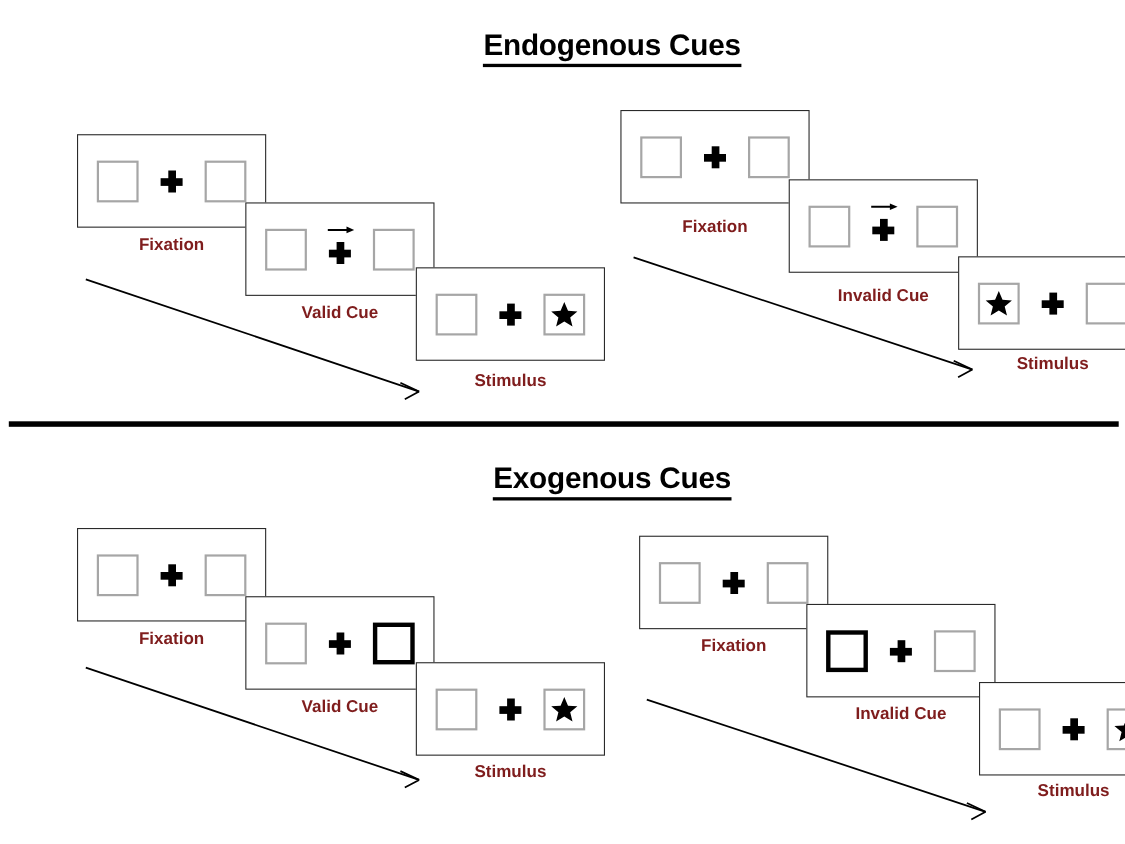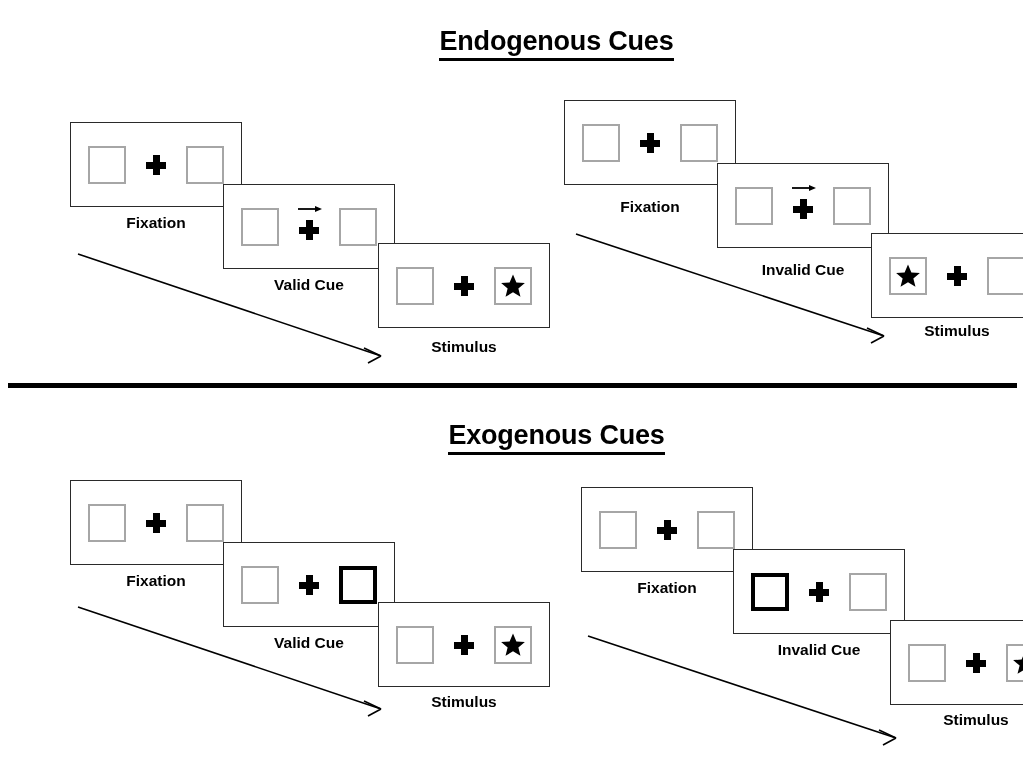--- a/index.html
+++ b/index.html
@@ -98,21 +98,21 @@
   .star{
     display:block;
     width:28px;height:28px;
     color:#000;
   }
 
   .caption{
     position:absolute;
     font-size:15.5px;
     font-weight:bold;
-    color:#000000;
+    color:#7f1d1d;
     white-space:nowrap;
     text-align:center;
   }
 
   .flow-arrow{
     position:absolute;
     overflow:visible;
   }
 </style>
 </head>

